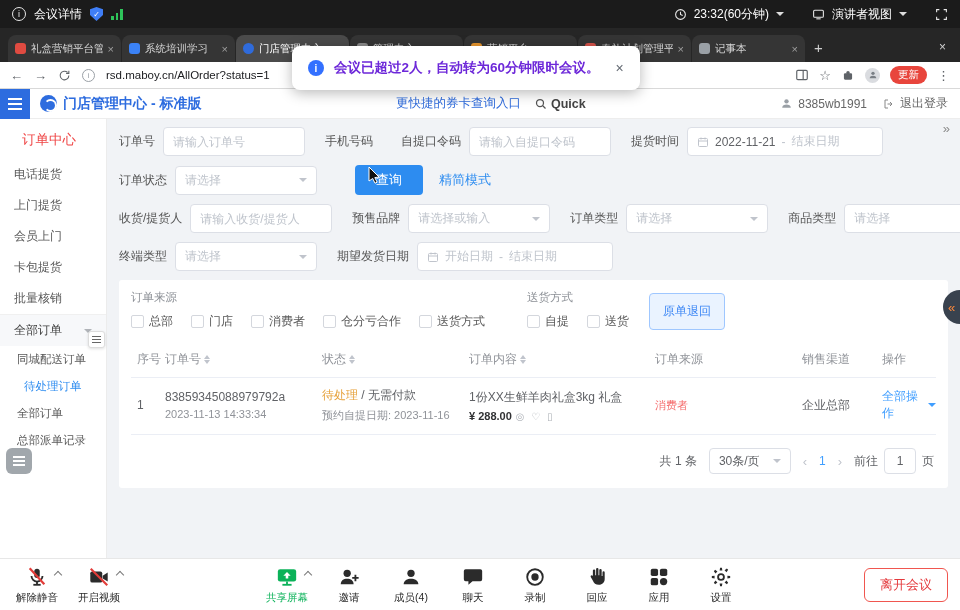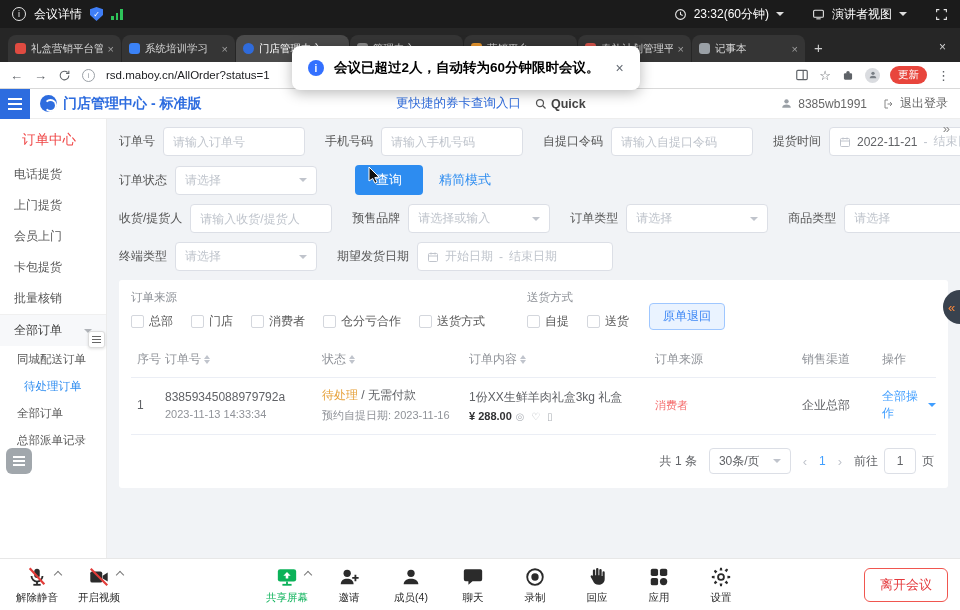--- a/index.html
+++ b/index.html
@@ -84,21 +84,21 @@
   .simple-link { color:#2d8cf0; font-size:13px; margin-left:16px; }
 
   
   .card { background:#fff; border-radius:3px; padding:10px 12px 6px; margin-top:2px; }
   .src-row { display:flex; align-items:flex-end; }
   .src-col .t { font-size:11.5px; color:#8c9096; margin-bottom:8px; }
   .cbrow { display:flex; align-items:center; gap:18px; }
   .cbitem { display:flex; align-items:center; gap:5px; font-size:12px; color:#595959; }
   .cb { width:13px; height:13px; border:1px solid #d4d7dd; border-radius:2px; background:#fff; flex:none; }
   .src-col + .src-col { margin-left:42px; }
-  .btn-plain { height:27px; padding:0 13px; border:1px solid #9fc7ff; background:#eaf3ff; color:#3d87f5; font-size:12px; border-radius:4px; margin-left:20px; font-family:inherit; }
+  .btn-plain { height:37px; padding:0 13px; border:1px solid #9fc7ff; background:#eaf3ff; color:#3d87f5; font-size:12px; border-radius:4px; margin-left:20px; font-family:inherit; }
 
   
   .table { margin-top:12px; font-size:12px; }
   .thead, .trow { display:flex; align-items:center; }
   .thead { color:#909399; padding:9px 0; border-bottom:1px solid #ebeef5; }
   .trow { padding:9px 0 11px; border-bottom:1px solid #ebeef5; color:#606266; }
   .c1{width:34px; padding-left:6px; flex:none;} .c2{width:157px; flex:none;} .c3{width:147px; flex:none;}
   .c4{width:186px; flex:none;} .c5{width:147px; flex:none;} .c6{width:80px; flex:none;} .c7{flex:1;}
   .sort { display:inline-flex; flex-direction:column; margin-left:3px; vertical-align:middle; gap:1px; }
   .sort i { width:0; height:0; border-left:3.5px solid transparent; border-right:3.5px solid transparent; display:block; }
@@ -125,21 +125,21 @@
   .mt-center { position:absolute; left:calc(50% + 24px); transform:translateX(-50%); display:flex; gap:4px; }
   .mt-item { width:58px; display:flex; flex-direction:column; align-items:center; gap:3px; font-size:10.5px; color:#2b2b2b; position:relative; padding-top:2px; }
   .mt-item svg { display:block; }
   .mt-item.green { color:#0bb259; }
   .expander { position:absolute; right:5px; top:8px; width:6px; height:6px; border:solid #7a7a7a; border-width:1.5px 1.5px 0 0; transform:rotate(-45deg); }
   .leave-btn { margin-left:auto; margin-right:12px; border:1px solid #f0564f; color:#e4393c; background:#fff; border-radius:6px; font-size:13px; padding:7px 15px; font-family:inherit; }
 
   
   .toast { position:absolute; left:292px; top:46px; height:44px; background:#fff; border-radius:8px; box-shadow:0 3px 14px rgba(0,0,0,.28); display:flex; align-items:center; padding:0 16px; gap:10px; z-index:50; }
   .toast-info { width:16px; height:16px; border-radius:50%; background:#3370ff; color:#fff; font-size:10px; font-weight:bold; display:flex; align-items:center; justify-content:center; flex:none; }
-  .toast-msg { font-size:13.5px; color:#000000; font-weight:600; white-space:nowrap; }
+  .toast-msg { font-size:13.5px; color:#6d28d9; font-weight:600; white-space:nowrap; }
   .toast-close { color:#646a73; font-size:14px; margin-left:6px; }
 
   .drawer-handle { position:absolute; right:0; top:290px; width:17px; height:34px; background:#39424e; border-radius:17px 0 0 17px; color:#ff8a3c; display:flex; align-items:center; justify-content:center; font-size:13px; z-index:15; }
   .float-list-btn { position:absolute; left:6px; top:448px; width:26px; height:26px; background:#9aa0a6; border-radius:6px; display:flex; align-items:center; justify-content:center; z-index:15; opacity:.92; }
   .bars { width:12px; height:2px; background:#fff; box-shadow:0 -4px 0 #fff, 0 4px 0 #fff; }
   .sb-handle { position:absolute; left:88px; top:212px; width:17px; height:17px; background:#fff; border:1px solid #ddd; border-radius:3px; display:flex; align-items:center; justify-content:center; z-index:12; box-shadow:0 1px 3px rgba(0,0,0,.12); }
   .sb-handle .bars2 { width:9px; height:1.5px; background:#666; box-shadow:0 -3px 0 #666, 0 3px 0 #666; }
   .mouse-cursor { position:absolute; left:368px; top:166px; z-index:60; }
 </style>
 </head>
@@ -322,23 +322,20 @@
 
       <div class="frow">
         <div class="fgroup">
           <span class="f-label">订单号</span>
           <div class="control w150">
               <input placeholder="请输入订单号" style="">
             </div>
         </div>
         <div class="fgroup">
           <span class="f-label">手机号码</span>
-          <div class="control w150">
-              <input placeholder="请输入手机号码" style="">
-            </div>
         </div>
         <div class="fgroup">
           <span class="f-label">自提口令码</span>
           <div class="control w150">
               <input placeholder="请输入自提口令码" style="">
             </div>
         </div>
         <div class="fgroup">
           <span class="f-label">提货时间</span>
           <div class="control w190 range">

